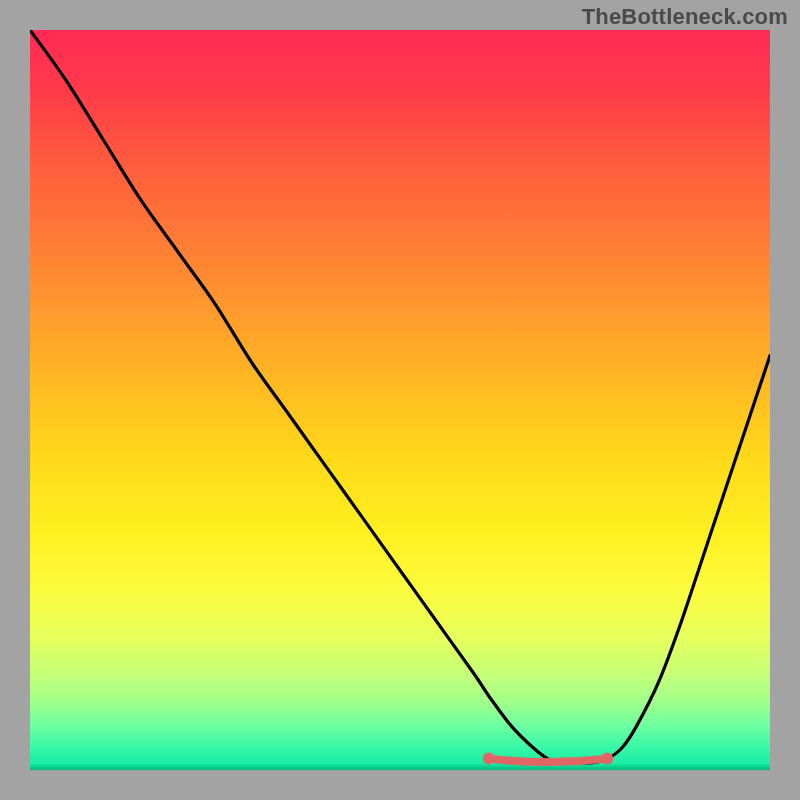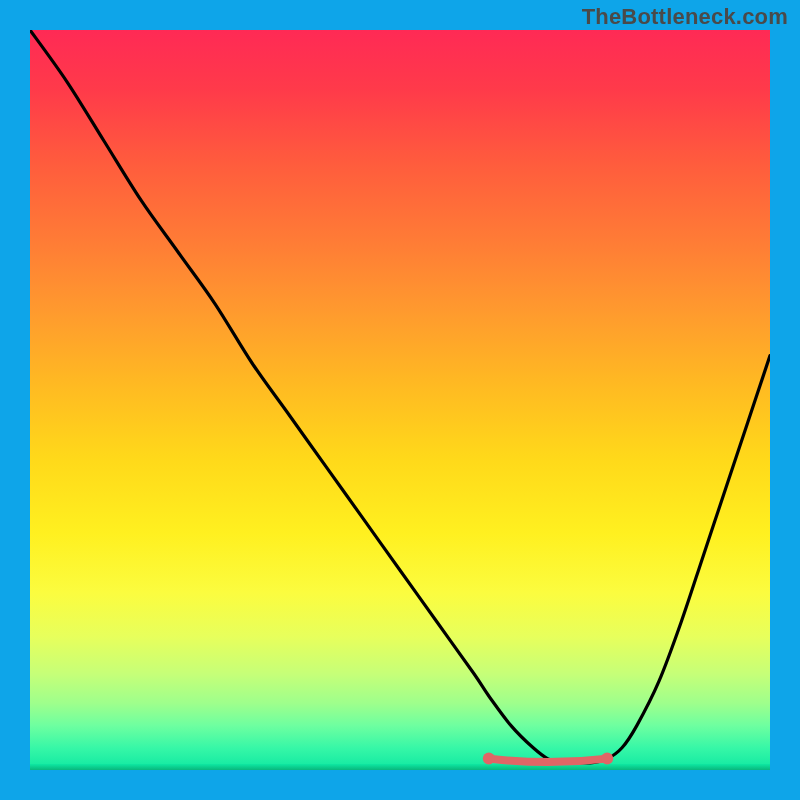--- a/index.html
+++ b/index.html
@@ -8,21 +8,21 @@
     width: 800px;
     height: 800px;
     background: #000;
     overflow: hidden;
     font-family: Arial, Helvetica, sans-serif;
   }
   .frame {
     position: relative;
     width: 800px;
     height: 800px;
-    background: #0ea5e9;
+    background: #a3a3a3;
   }
   .watermark {
     position: absolute;
     top: 4px;
     right: 12px;
     color: #4a4a4a;
     font-size: 22px;
     font-weight: 600;
     letter-spacing: 0.2px;
     z-index: 10;

